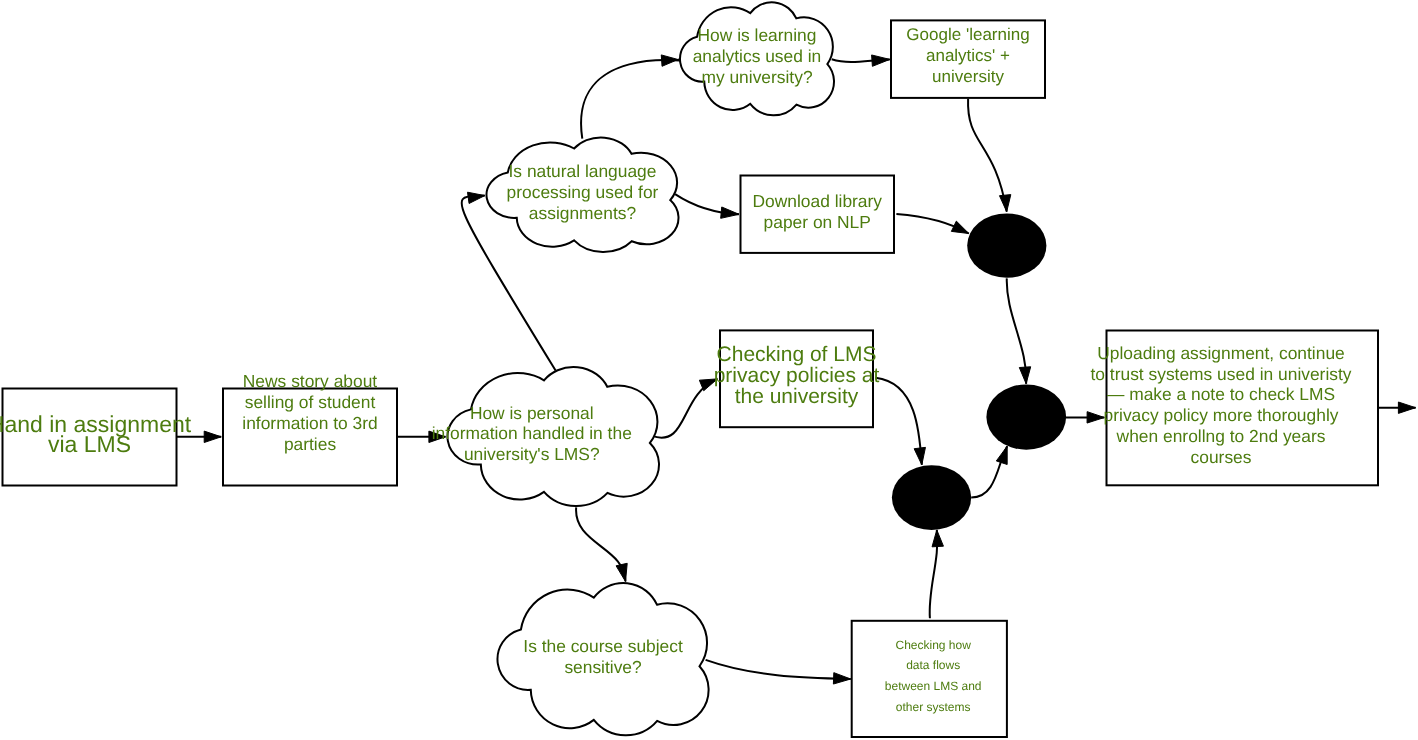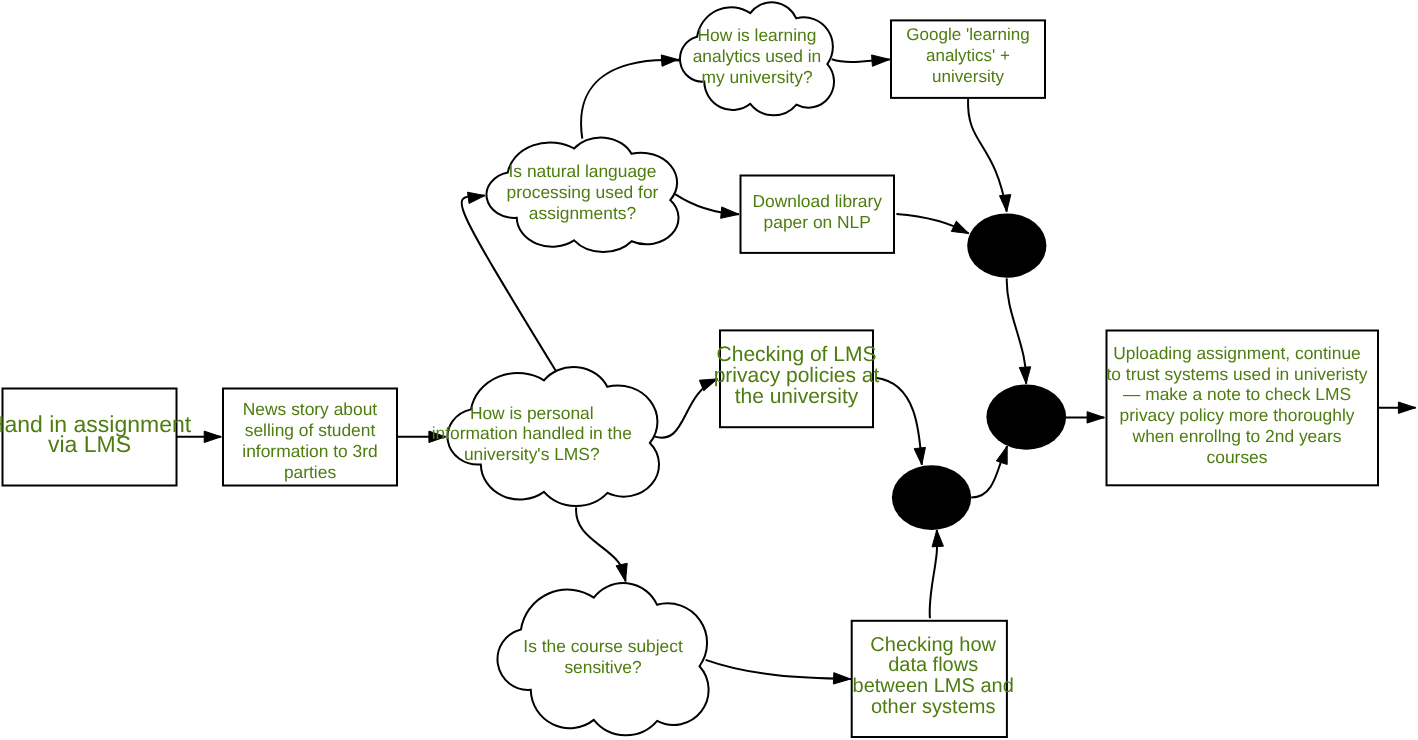--- a/index.html
+++ b/index.html
@@ -101,21 +101,21 @@
         <rect x="851.7" y="620.8" width="155.2" height="116.2" fill="#FFFFFF" stroke="#000000" stroke-width="2"></rect>
         <rect x="1106.5" y="330.5" width="271.5" height="154.8" fill="#FFFFFF" stroke="#000000" stroke-width="2"></rect>
         <ellipse cx="1006.8" cy="245.6" rx="39.6" ry="32.2" fill="#000000" stroke="none"></ellipse>
         <ellipse cx="1026.25" cy="417.05" rx="39.85" ry="32.65" fill="#000000" stroke="none"></ellipse>
         <ellipse cx="931.55" cy="497.6" rx="39.65" ry="32.4" fill="#000000" stroke="none"></ellipse>
       </g>
   </svg>
   <div id="labels-layer">
       <div class="lbl" style="left: 1.5px; top: 387.5px; width: 176px; height: 99px; font-size: 23px; line-height: 20.85px;"><span>Hand in assignment
 via LMS</span></div>
-      <div class="lbl" style="left: 222px; top: 394px; width: 176px; height: 99px; font-size: 17.4px; line-height: 20.85px; border-radius: 18px;"><span>News story about
+      <div class="lbl" style="left: 222px; top: 366px; width: 176px; height: 99px; font-size: 17.4px; line-height: 20.85px; border-radius: 18px;"><span>News story about
 selling of student
 information to 3rd
 parties</span></div>
       <div class="lbl" style="left: 425px; top: 366px; width: 213.5px; height: 141px; font-size: 17.4px; line-height: 20.85px;"><span>How is personal
 information handled in the
 university's LMS?</span></div>
       <div class="lbl" style="left: 485.5px; top: 136.5px; width: 194px; height: 116.5px; font-size: 17.4px; line-height: 20.85px;"><span>Is natural language
 processing used for
 assignments?</span></div>
       <div class="lbl" style="left: 679px; top: 1.3px; width: 156px; height: 115px; font-size: 17.4px; line-height: 20.85px;"><span>How is learning
@@ -124,24 +124,24 @@
       <div class="lbl" style="left: 496.5px; top: 582px; width: 213.1px; height: 154.3px; font-size: 17.4px; line-height: 20.85px;"><span>Is the course subject
 sensitive?</span></div>
       <div class="lbl" style="left: 890px; top: 19.4px; width: 156px; height: 79.5px; font-size: 17px; line-height: 20.85px;"><span>Google 'learning
 analytics' +
 university</span></div>
       <div class="lbl" style="left: 739.5px; top: 174.5px; width: 155.5px; height: 79.4px; font-size: 17.4px; line-height: 20.85px;"><span>Download library
 paper on NLP</span></div>
       <div class="lbl" style="left: 719px; top: 329.4px; width: 155px; height: 98.8px; font-size: 21px; line-height: 20.85px;"><span>Checking of LMS
 privacy policies at
 the university</span></div>
-      <div class="lbl" style="left: 850.7px; top: 619.8px; width: 165px; height: 118.2px; font-size: 20px; line-height: 20.85px;"><span>Checking how
+      <div class="lbl" style="left: 850.7px; top: 619.8px; width: 165px; height: 118.2px; font-size: 12px; line-height: 20.85px;"><span>Checking how
 data flows
 between LMS and
 other systems</span></div>
-      <div class="lbl" style="left: 1105.5px; top: 329.5px; width: 231px; height: 156.8px; font-size: 17.4px; line-height: 20.85px; padding-left: 16px;"><span>Uploading assignment, continue
+      <div class="lbl" style="left: 1105.5px; top: 329.5px; width: 231px; height: 156.8px; font-size: 17.4px; line-height: 20.85px;"><span>Uploading assignment, continue
 to trust systems used in univeristy
 — make a note to check LMS
 privacy policy more thoroughly
 when enrollng to 2nd years
 courses</span></div>
     </div>
 </div>
 
 </body></html>

